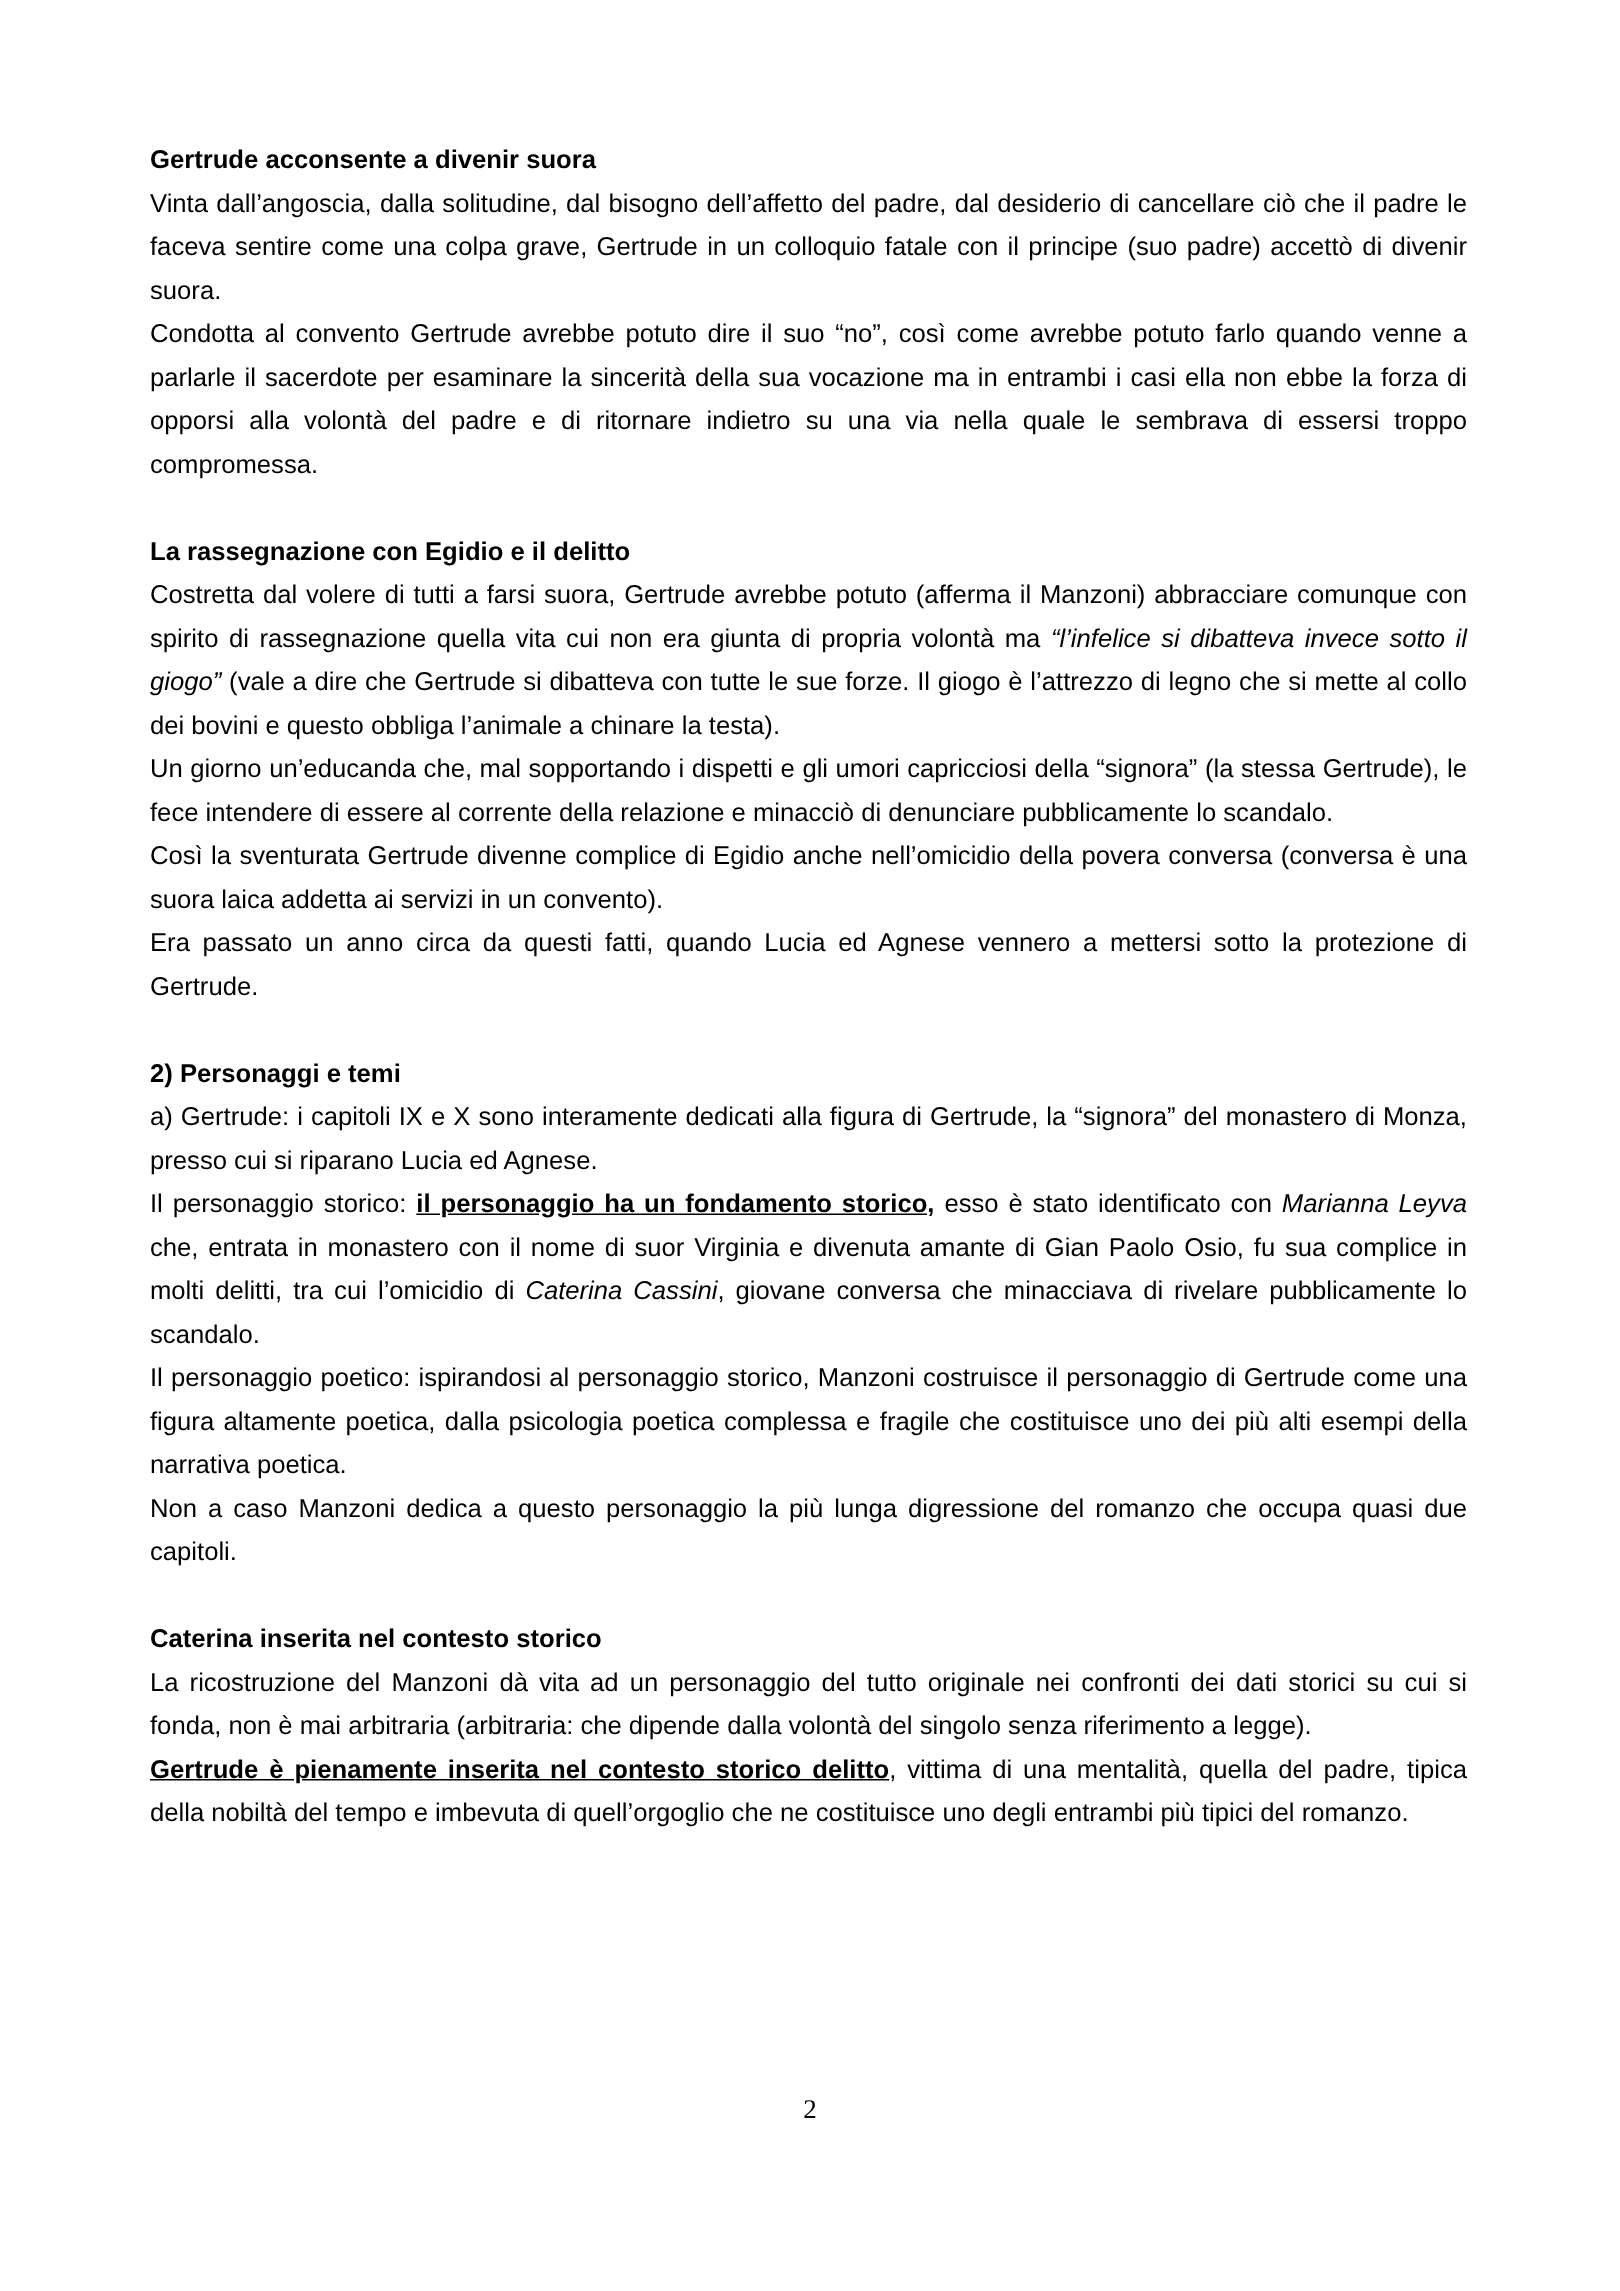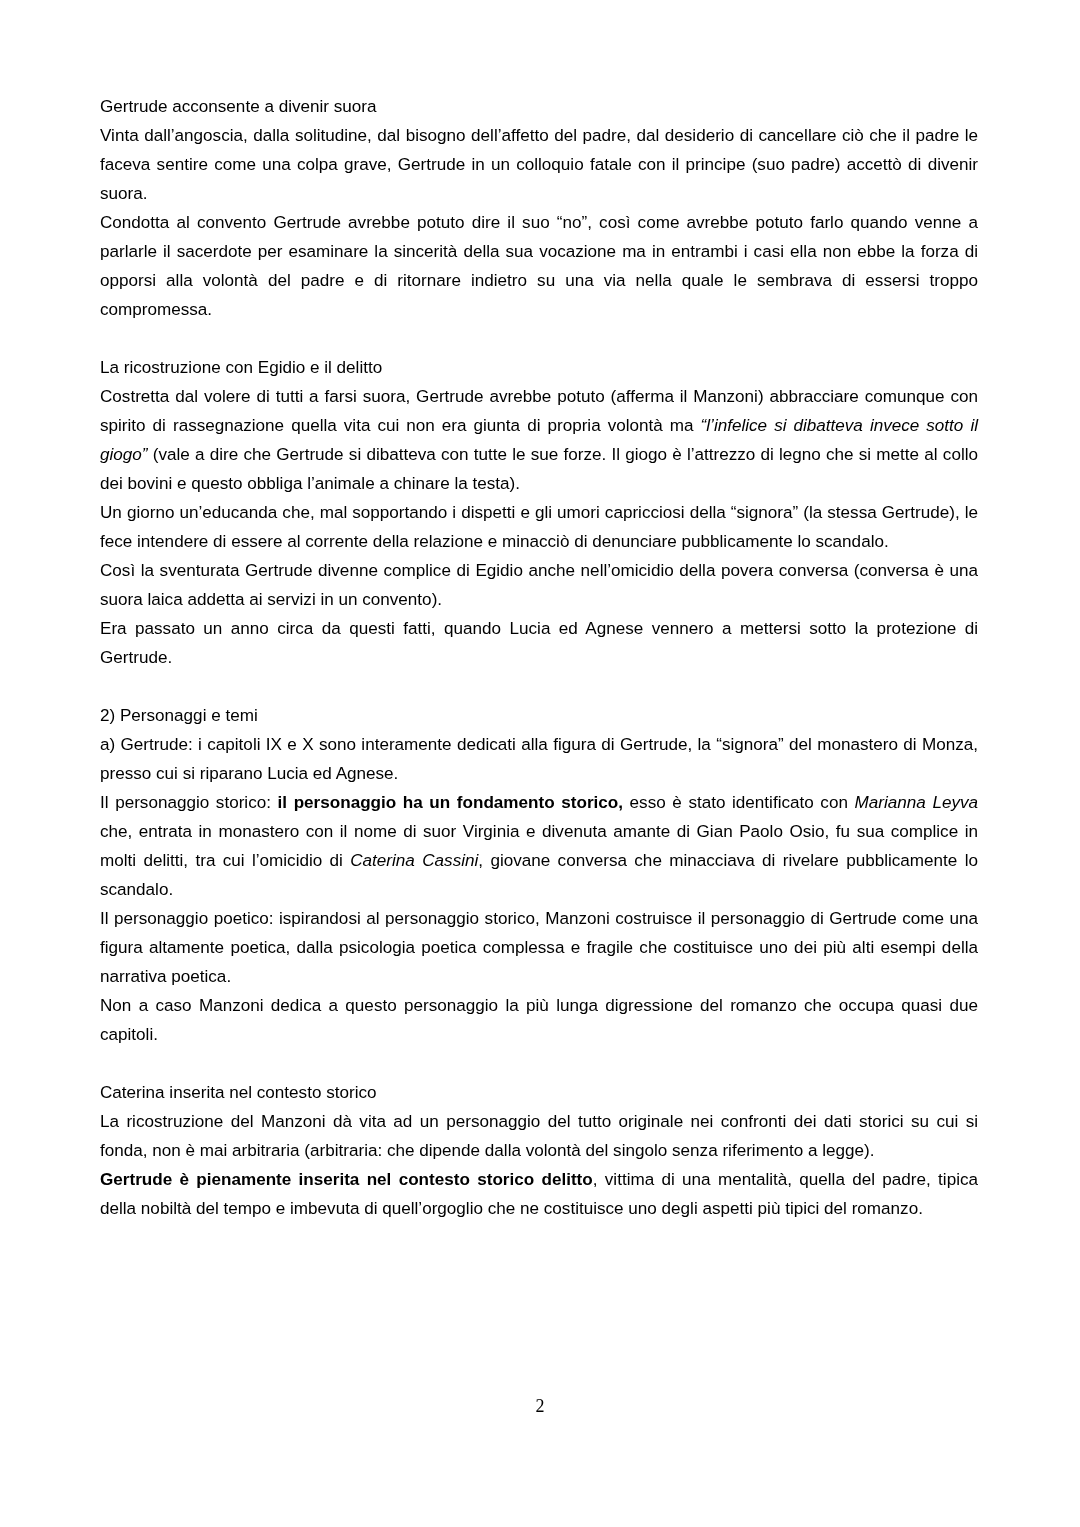--- a/index.html
+++ b/index.html
@@ -31,30 +31,30 @@
   }
   .content p {
     margin: 0;
     padding: 0;
     text-align: justify;
   }
   .content p:last-child {
     text-align: justify;
   }
   .heading {
-    font-weight: normal;
+    font-weight: bold;
     text-align: left !important;
   }
   .spacer {
     height: 29px;
     line-height: 29px;
   }
   .it { font-style: italic; }
   .ul { }
-  .bu { font-weight: bold; }
+  .bu { font-weight: bold; text-decoration: underline; }
   .pagenum {
     position: absolute;
     left: 0;
     top: 1396px;
     width: 1080px;
     text-align: center;
     font-family: "Liberation Serif", serif;
     font-size: 18px;
     color: #000000;
   }
@@ -67,21 +67,21 @@
   <div class="content">
 
     <p class="heading">Gertrude acconsente a divenir suora</p>
 
     <p>Vinta dall’angoscia, dalla solitudine, dal bisogno dell’affetto del padre, dal desiderio di cancellare ciò che il padre le faceva sentire come una colpa grave, Gertrude in un colloquio fatale con il principe (suo padre) accettò di divenir suora.</p>
 
     <p>Condotta al convento Gertrude avrebbe potuto dire il suo “no”, così come avrebbe potuto farlo quando venne a parlarle il sacerdote per esaminare la sincerità della sua vocazione ma in entrambi i casi ella non ebbe la forza di opporsi alla volontà del padre e di ritornare indietro su una via nella quale le sembrava di essersi troppo compromessa.</p>
 
     <div class="spacer">&nbsp;</div>
 
-    <p class="heading">La ricostruzione con Egidio e il delitto</p>
+    <p class="heading">La rassegnazione con Egidio e il delitto</p>
 
     <p><span>Costretta dal volere di tutti a farsi suora, Gertrude avrebbe potuto (afferma il Manzoni) abbracciare comunque con spirito di rassegnazione quella vita cui non era giunta di propria volontà ma </span><span class="it">“l’infelice si dibatteva invece sotto il giogo”</span><span> (vale a dire che Gertrude si dibatteva con tutte le sue forze. Il giogo è l’attrezzo di legno che si mette al collo dei bovini e questo obbliga l’animale a chinare la testa).</span></p>
 
 
     <p>Un giorno un’educanda che, mal sopportando i dispetti e gli umori capricciosi della “signora” (la stessa Gertrude), le fece intendere di essere al corrente della relazione e minacciò di denunciare pubblicamente lo scandalo.</p>
 
     <p>Così la sventurata Gertrude divenne complice di Egidio anche nell’omicidio della povera conversa (conversa è una suora laica addetta ai servizi in un convento).</p>
 
     <p>Era passato un anno circa da questi fatti, quando Lucia ed Agnese vennero a mettersi sotto la protezione di Gertrude.</p>
 
@@ -97,19 +97,19 @@
     <p><span>Il personaggio </span><span class="ul">poetico</span><span>: ispirandosi al personaggio storico, Manzoni costruisce il personaggio di Gertrude come una figura altamente poetica, dalla psicologia poetica complessa e fragile che costituisce uno dei più alti esempi della narrativa poetica.</span></p>
 
     <p>Non a caso Manzoni dedica a questo personaggio la più lunga digressione del romanzo che occupa quasi due capitoli.</p>
 
     <div class="spacer">&nbsp;</div>
 
     <p class="heading">Caterina inserita nel contesto storico</p>
 
     <p>La ricostruzione del Manzoni dà vita ad un personaggio del tutto originale nei confronti dei dati storici su cui si fonda, non è mai arbitraria (arbitraria: che dipende dalla volontà del singolo senza riferimento a legge).</p>
 
-    <p><span class="bu">Gertrude è pienamente inserita nel contesto storico delitto</span><span>, vittima di una mentalità, quella del padre, tipica della nobiltà del tempo e imbevuta di quell’orgoglio che ne costituisce uno degli aspetti più tipici del romanzo.</span></p>
+    <p><span class="bu">Gertrude è pienamente inserita nel contesto storico delitto</span><span>, vittima di una mentalità, quella del padre, tipica della nobiltà del tempo e imbevuta di quell’orgoglio che ne costituisce uno degli entrambi più tipici del romanzo.</span></p>
 
   </div>
 
   <div class="pagenum">2</div>
 
 </div>
 
 </body></html>

